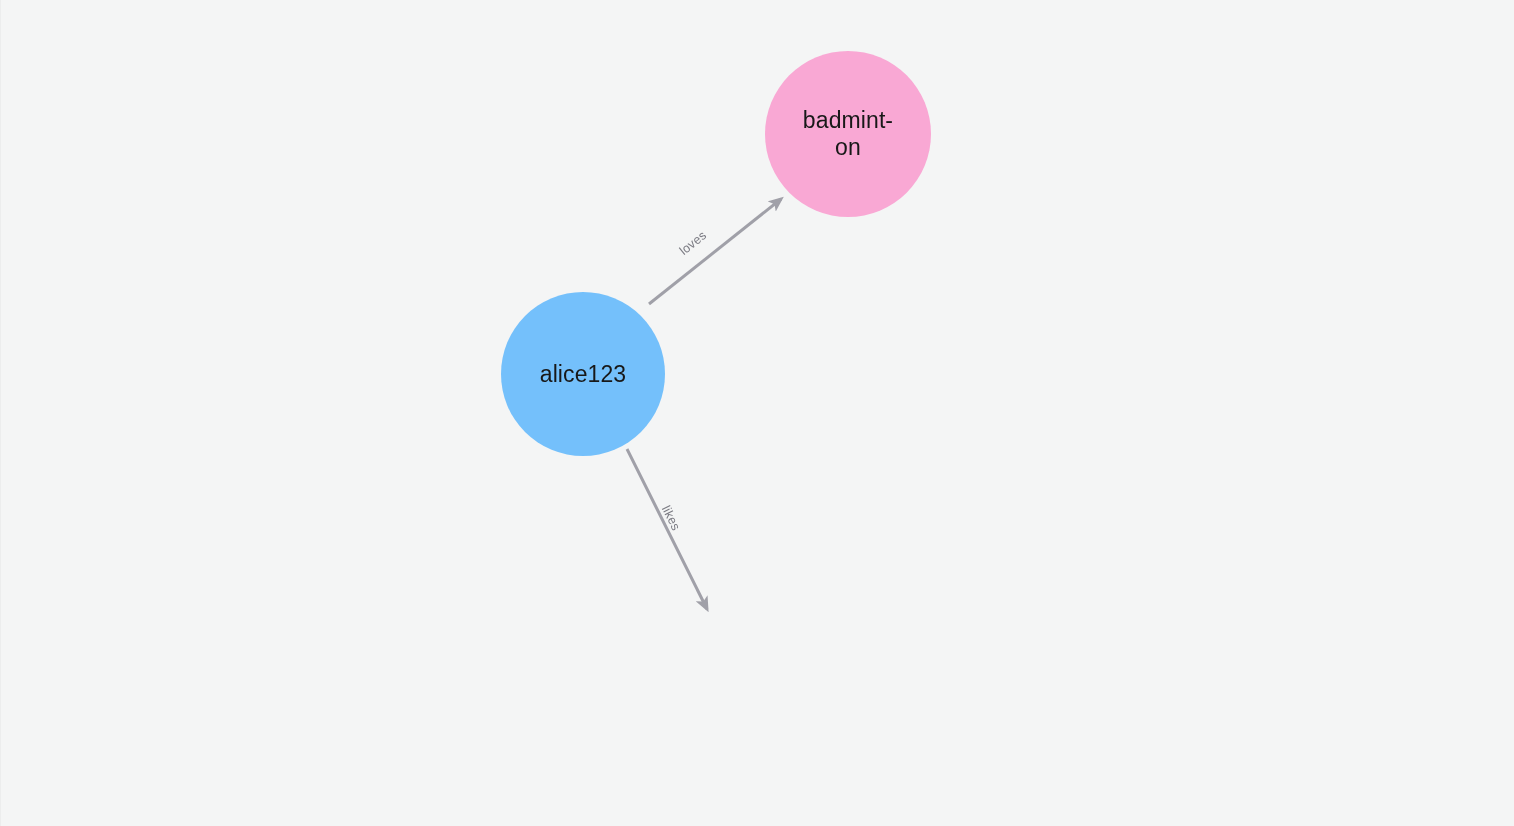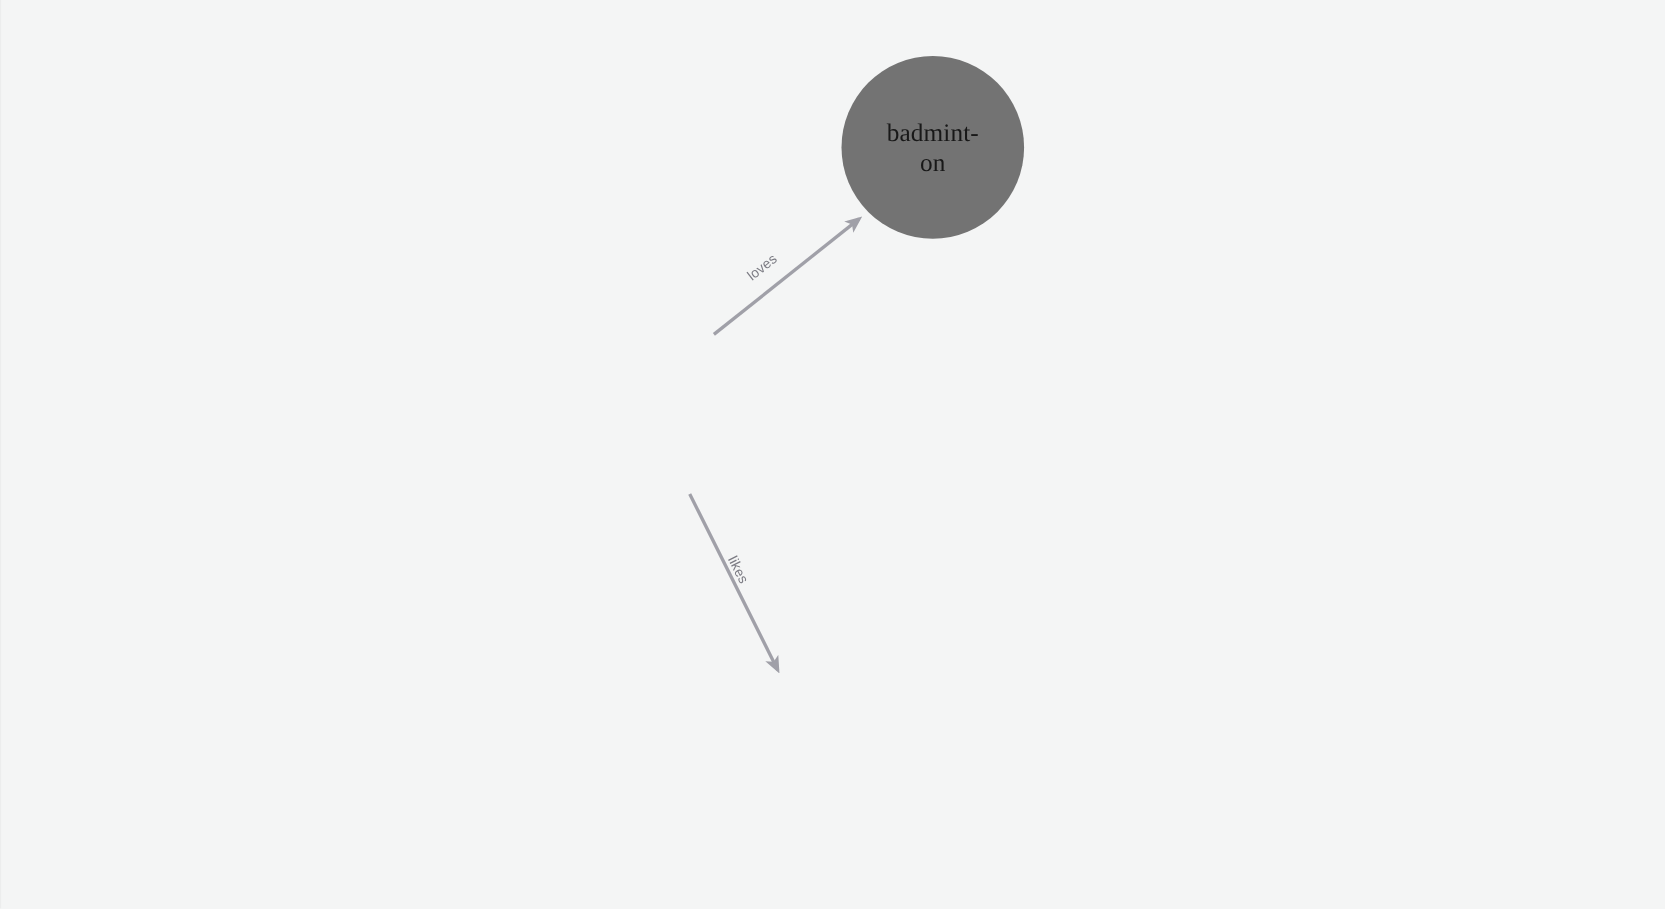--- a/index.html
+++ b/index.html
@@ -76,20 +76,23 @@
 
     <line id="edge-line-0" stroke="#a0a0a8" stroke-width="3" marker-end="url(#arrowhead-loves)" x1="648" y1="304" x2="780" y2="199"></line>
 
     <line id="edge-line-1" stroke="#a0a0a8" stroke-width="3" marker-end="url(#arrowhead-likes)" x1="626" y1="449" x2="706" y2="609"></line>
   </svg>
 
   <div class="edge-label" id="edge-label-0" style="left: 692px; top: 243px; transform: translate(-50%, -50%) rotate(-38.5deg);">loves</div>
 
   <div class="edge-label" id="edge-label-1" style="left: 670px; top: 518px; transform: translate(-50%, -50%) rotate(63.5deg);">likes</div>
 
+  <div class="graph-node" id="node-0" style="left: 500px; top: 292px; width: 164px; height: 164px; background: rgb(116, 192, 251);">
+    <span class="node-label" style="color: rgb(24, 24, 24);">alice123</span>
+  </div>
 
-  <div class="graph-node" id="node-1" style="left: 764px; top: 51px; width: 166px; height: 166px; background: #737373; font-family: Liberation Serif, serif;">
+  <div class="graph-node" id="node-1" style="left: 764px; top: 51px; width: 166px; height: 166px; background: #f9a8d4;">
     <span class="node-label" style="color: rgb(24, 24, 24);">badmint-
 on</span>
   </div>
 
 
 </div>
 
 </body></html>

